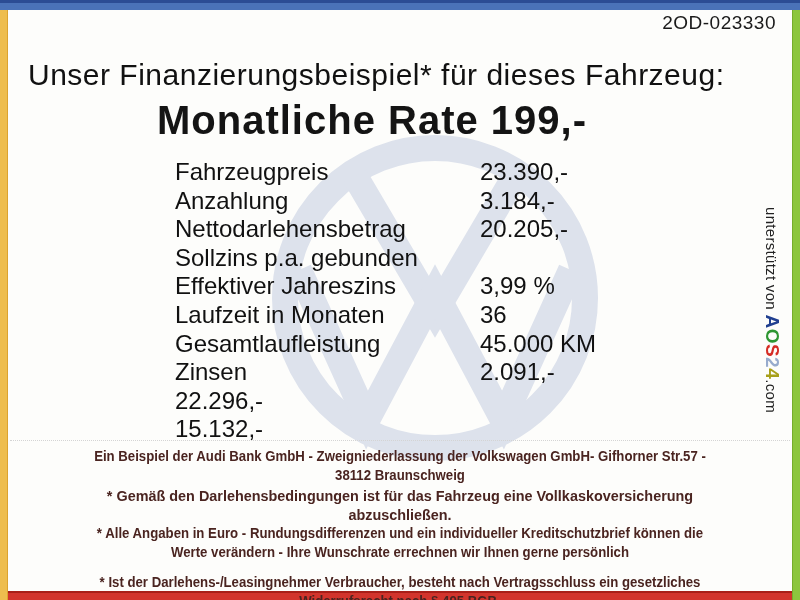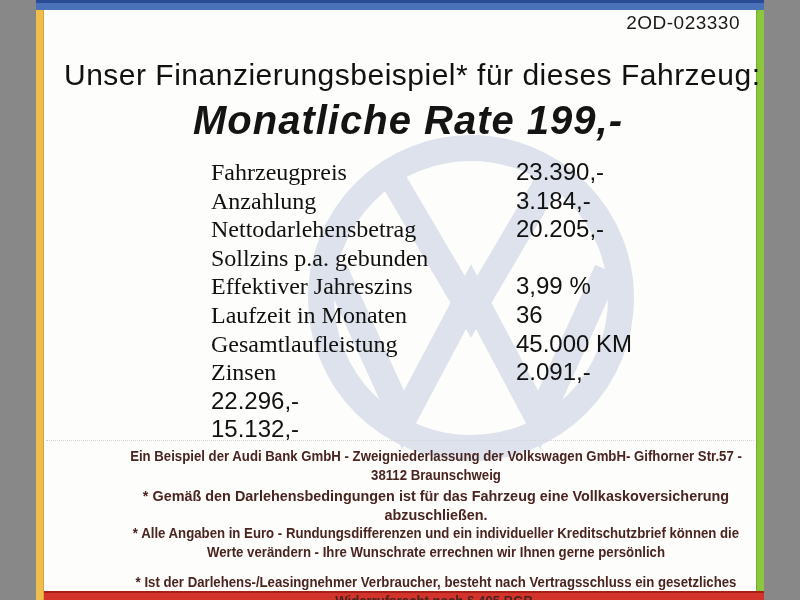--- a/index.html
+++ b/index.html
@@ -1,36 +1,36 @@
 <!DOCTYPE html>
 <html><head>
 <meta charset="utf-8">
 <style>
   html,body{margin:0;padding:0;background:#888;}
   .stage{
-    position:relative;width:728px;height:600px;margin:0 auto;
+    position:relative;width:800px;height:600px;margin:0 auto;
     background:#fdfdfb;overflow:hidden;
     font-family:"Liberation Sans","DejaVu Sans",sans-serif;
   }
   
   .bar-top{position:absolute;left:0;top:0;width:800px;height:10px;border-top:3px solid #2b4c94;box-sizing:border-box;}
   .bar-left{position:absolute;left:0;top:10px;width:8px;height:590px;border-right:1px solid #dca32f;box-sizing:border-box;}
   .bar-right{position:absolute;right:0;top:10px;width:8px;height:590px;border-left:1px solid #76ad2c;box-sizing:border-box;}
   .bar-bottom{position:absolute;left:8px;bottom:0;width:784px;height:9px;border-top:2px solid #a81f18;box-sizing:border-box;}
 
   .ref-code{position:absolute;top:12px;right:24px;font-size:19px;color:#1a1a1a;letter-spacing:.5px;}
 
   .title{position:absolute;left:28px;top:58px;width:760px;font-size:30px;letter-spacing:.5px;color:#111;white-space:nowrap;}
-  .subtitle{position:absolute;left:157px;top:98px;font-size:40px;font-weight:bold;letter-spacing:1px;color:#141414;white-space:nowrap;font-style:italic;}
+  .subtitle{position:absolute;left:157px;top:98px;font-size:40px;font-weight:bold;letter-spacing:1px;color:#141414;white-space:nowrap;}
 
   .watermark{position:absolute;left:262px;top:125px;width:346px;height:346px;z-index:0;}
 
   .fin-table{position:absolute;left:175px;top:158px;z-index:2;}
   .fin-row{display:flex;height:28.6px;line-height:28.6px;font-size:24px;color:#111;}
-  .fin-row .lbl{width:305px;font-family:Liberation Serif, serif;}
+  .fin-row .lbl{width:305px;}
   .fin-row .val{white-space:nowrap;}
 
   .sep-dotted{position:absolute;left:10px;right:10px;top:440px;border-top:1px dotted #d4d4d4;}
 
   .support{
     position:absolute;left:772px;top:310px;
     transform:translate(-50%,-50%) rotate(90deg);
     white-space:nowrap;z-index:2;
     font-size:15px;color:#222;letter-spacing:.3px;
   }

